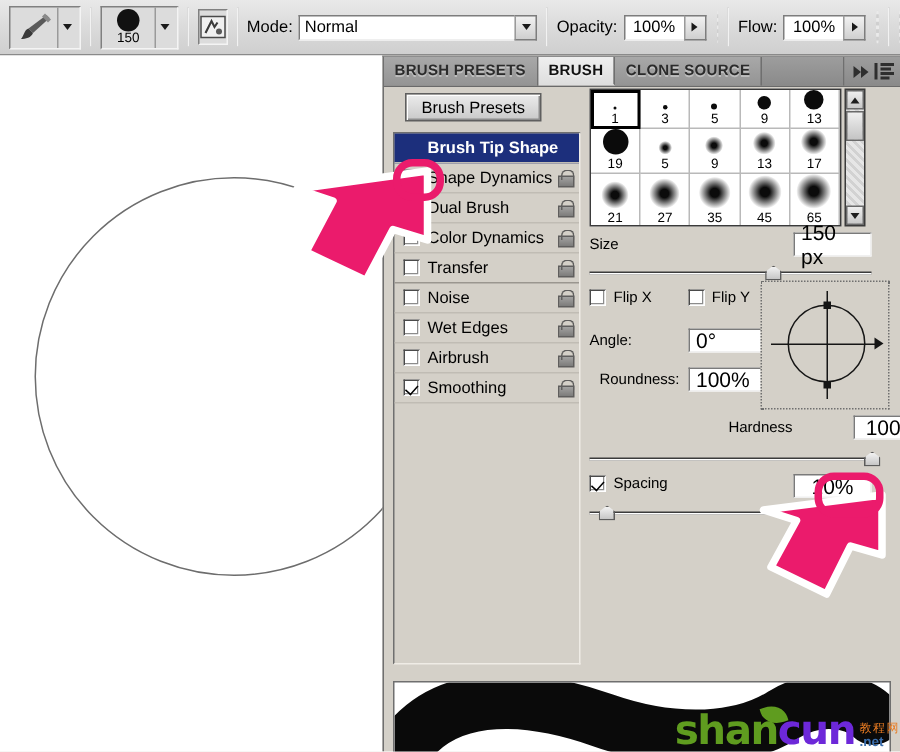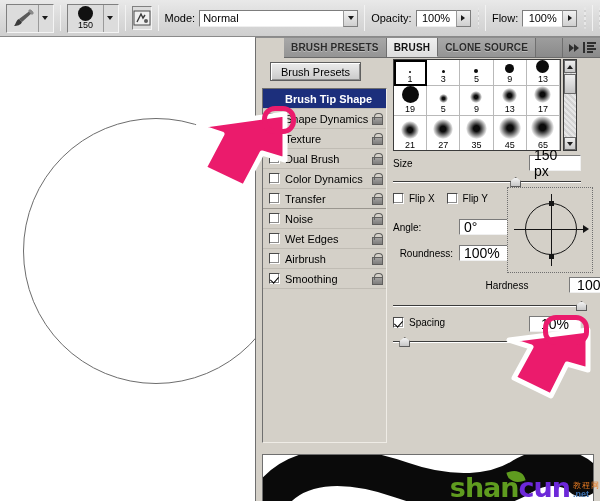--- a/index.html
+++ b/index.html
@@ -84,21 +84,20 @@
     position: absolute; left: 23px; top: 81px; width: 266px; height: 266px;
     border: 1px solid #6d6d6d; border-radius: 50%;
   }
 
   
   .panel {
     position: absolute; left: 255px; top: 37px; width: 345px; height: 464px;
     background: #d4d0c8;
     border-left: 1px solid #6f6f6f;
     border-top: 1px solid #8d8d8d;
-    padding-left: 28px;
   }
   .tabbar {
     position: relative; height: 20px;
     background: linear-gradient(180deg,#9d9d9d,#8a8a8a);
     display: flex; align-items: stretch;
     border-bottom: 1px solid #6a6a6a;
   }
   .tab {
     display: flex; align-items: center; padding: 0 7px;
     font-size: 10px; font-weight: bold; letter-spacing: .2px;
@@ -398,25 +397,20 @@
             <span style="display: inline-block; width: 16px; flex: 0 0 auto;"></span>
             <span class="opt-label">Brush Tip Shape</span>
           </div>
           <div class="opt-row">
             <span class="cb"></span>
             <span class="opt-label">Shape Dynamics</span>
             <span class="lock"></span>
           </div>
           <div class="opt-row">
             <span class="cb"></span>
-            <span class="opt-label">Texture</span>
-            <span class="lock"></span>
-          </div>
-          <div class="opt-row">
-            <span class="cb"></span>
             <span class="opt-label">Dual Brush</span>
             <span class="lock"></span>
           </div>
           <div class="opt-row">
             <span class="cb"></span>
             <span class="opt-label">Color Dynamics</span>
             <span class="lock"></span>
           </div>
           <div class="opt-row group-end">
             <span class="cb"></span>
@@ -522,21 +516,21 @@
 
         <div style="position:absolute;left:0;top:98px;width:188px;">
           <span class="ctl-label">Size</span>
           <span class="numfield" id="sizefield" style="position:absolute;right:0;top:-2px;width:52px;justify-content:center">150 px</span>
         </div>
         <div class="slider" id="size-slider" style="position:absolute;left:0;top:117px;width:188px">
           <div class="track"></div>
           <div class="knob" style="left: calc(65% - 5px);"></div>
         </div>
 
-        <div style="position:absolute;left:0;top:134px;display:flex;align-items:center;gap:12px">
+        <div style="position:absolute;left:0;top:134px;display:flex;align-items:center;gap:24px">
           <label style="display:flex;align-items:center">
             <span class="cb"></span>
             <span class="ctl-label">Flip X</span>
           </label>
           <label style="display:flex;align-items:center">
             <span class="cb"></span>
             <span class="ctl-label">Flip Y</span>
           </label>
         </div>
 

